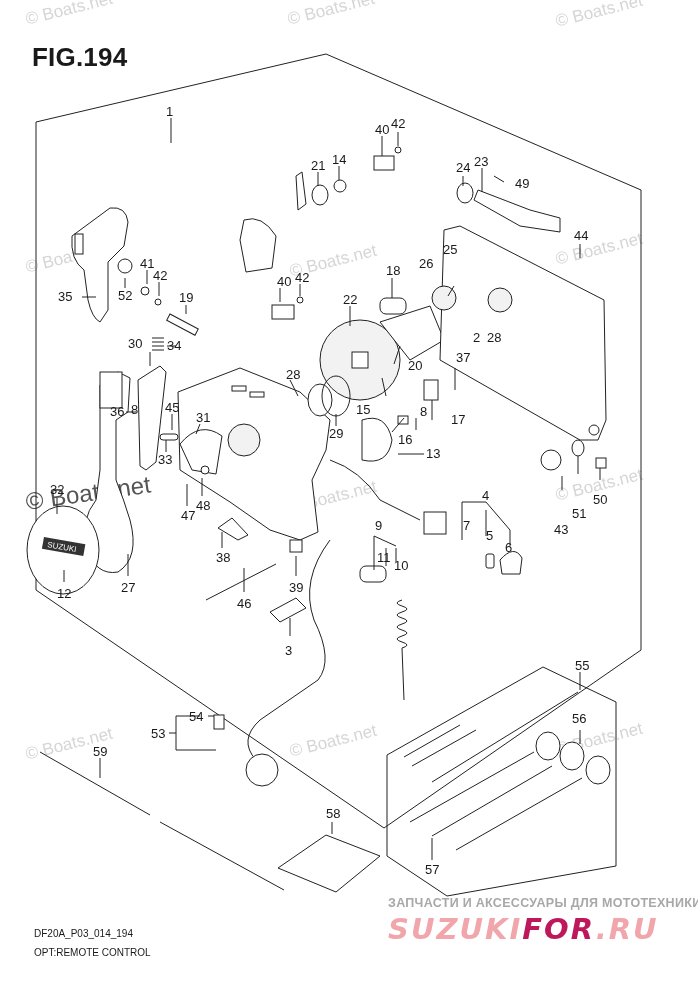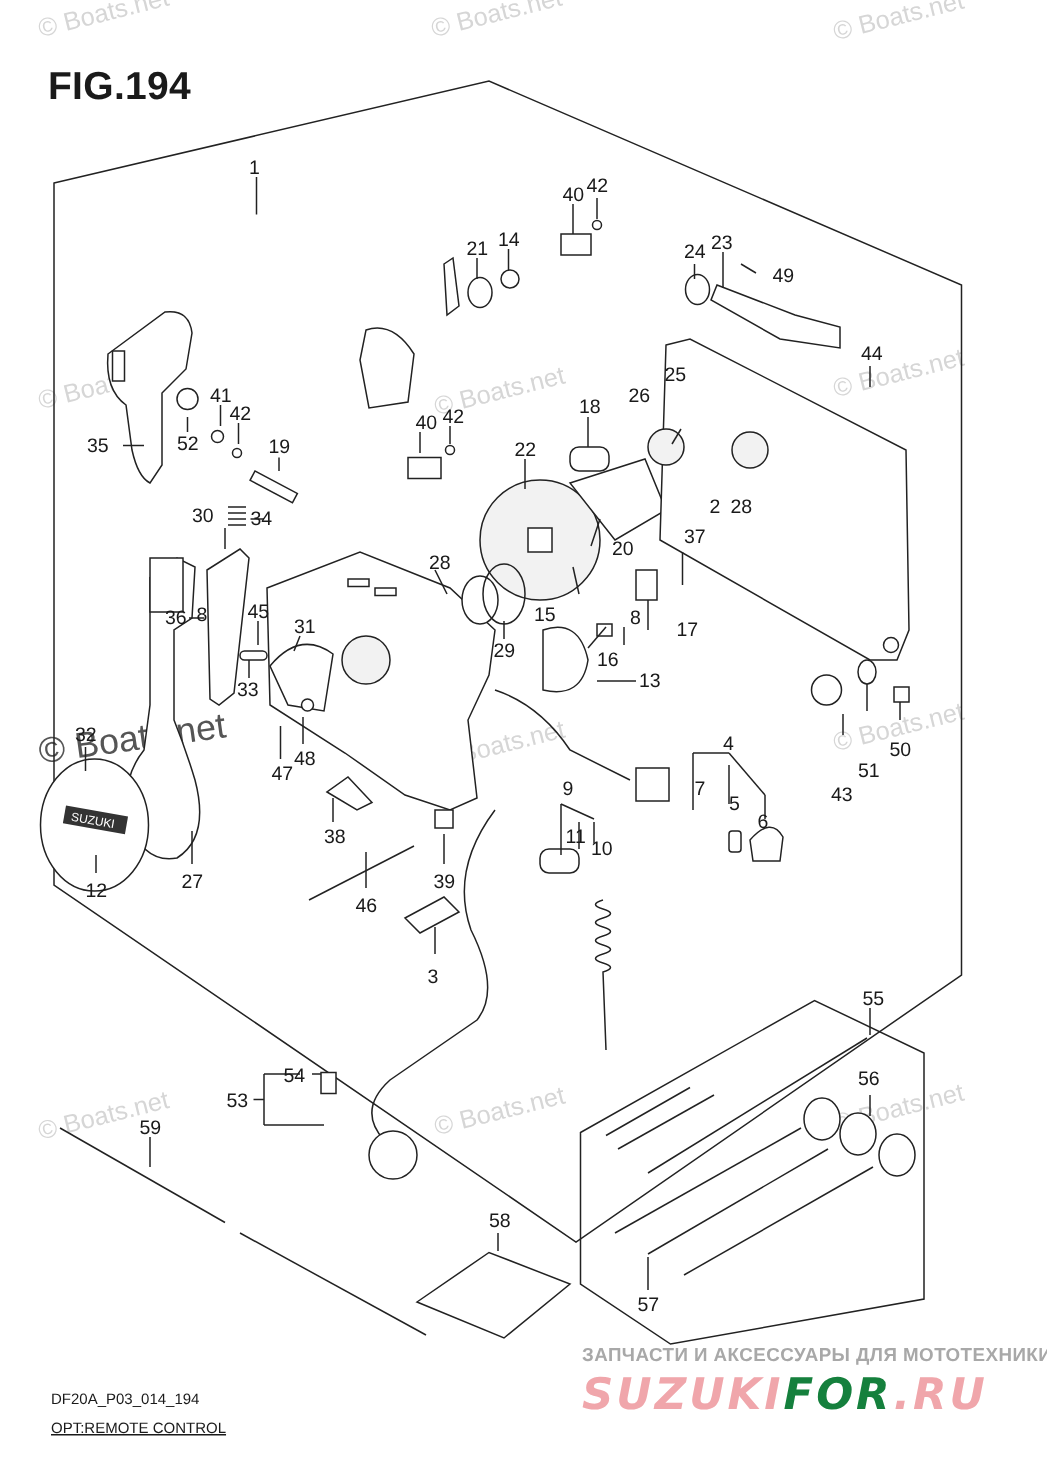--- a/index.html
+++ b/index.html
@@ -1,26 +1,26 @@
 <!DOCTYPE html>
 <html><head>
   <meta charset="utf-8">
   <style>
     html, body { margin: 0; padding: 0; background: #ffffff; }
     body { width: 698px; height: 988px; position: relative; overflow: hidden; font-family: "Liberation Sans", sans-serif; color: #1a1a1a; }
     .fig-title { position: absolute; left: 32px; top: 42px; font-size: 26px; font-weight: bold; letter-spacing: 0.2px; }
     .footer { position: absolute; left: 34px; font-size: 10px; }
     .footer.code { top: 928px; }
-    .footer.name { top: 947px; text-decoration: underline; }
+    .footer.name { top: 947px; }
     .wm { position: absolute; color: #d6d6d6; font-size: 17px; transform: rotate(-14deg); transform-origin: left center; white-space: nowrap; }
     .wm.big { font-size: 24px; color: #555; transform: rotate(-8deg); }
     .partsfor-sub { position: absolute; left: 388px; top: 896px; font-size: 12.5px; font-weight: bold; color: #a8a8a8; letter-spacing: 0.3px; white-space: nowrap; }
     .partsfor-logo { position: absolute; left: 388px; top: 912px; font-size: 29px; font-weight: bold; font-style: italic; letter-spacing: 2px; white-space: nowrap; font-family: "DejaVu Sans", sans-serif; }
     .partsfor-logo .pink { color: #f0a6ab; }
-    .partsfor-logo .gray { color: #15803d; }
+    .partsfor-logo .gray { color: #be185d; }
     svg#diagram { position: absolute; left: 0; top: 0; }
     .lbl { font-family: "Liberation Sans", sans-serif; font-size: 13px; fill: #1a1a1a; }
     .ln { stroke: #222; stroke-width: 1; fill: none; }
     .pt { stroke: #222; stroke-width: 1; fill: #fff; }
     .ptg { stroke: #222; stroke-width: 1; fill: #f2f2f2; }
   </style>
 </head>
 <body>
 
 <div class="fig-title">FIG.194</div>

